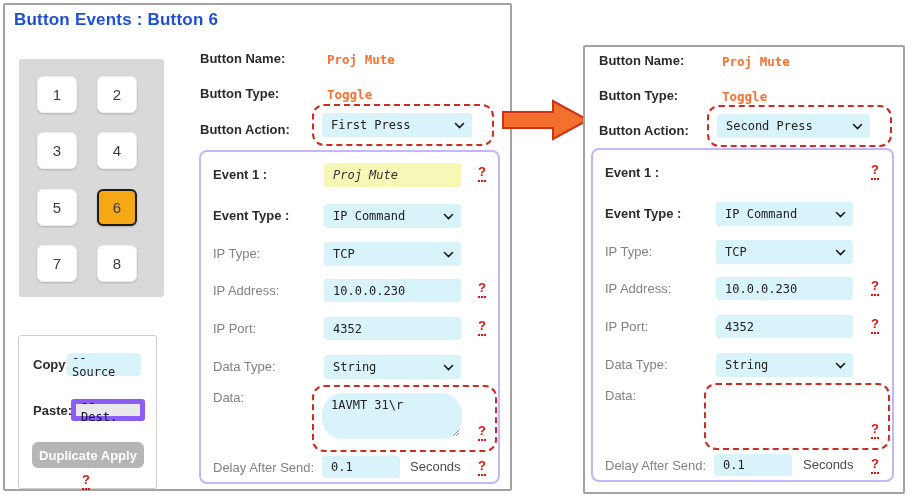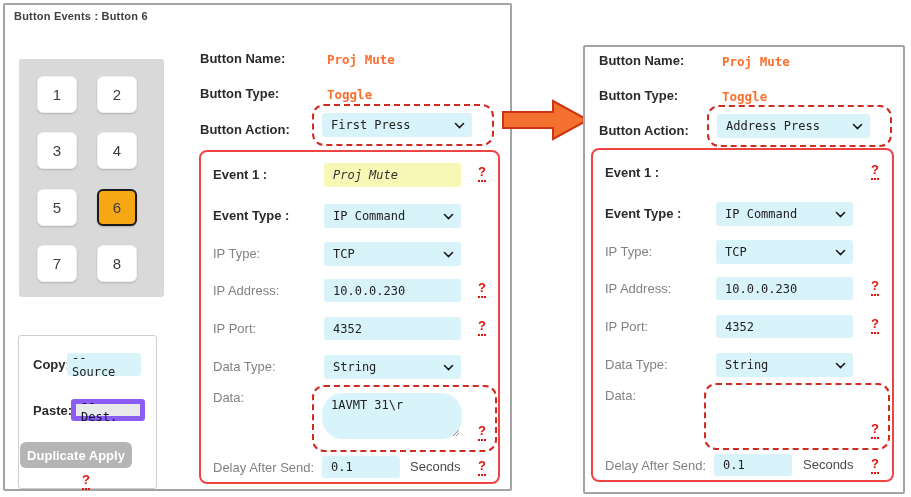--- a/index.html
+++ b/index.html
@@ -1,20 +1,20 @@
 <!DOCTYPE html>
 <html><head>
 <meta charset="utf-8">
 <style>
   html,body{margin:0;padding:0;background:#fff;}
   #canvas{position:relative;width:911px;height:497px;background:#fff;
           font-family:"Liberation Sans",sans-serif;overflow:hidden;}
   .abs{position:absolute;}
   .panel{position:absolute;background:#fff;border:2px solid #a3a3a3;border-radius:2px;}
-  .page-title{font-size:11px;font-weight:bold;color:#404040;letter-spacing:.2px;}
+  .page-title{font-size:17px;font-weight:bold;color:#1d4ed8;letter-spacing:.2px;}
   
   .keypad{position:absolute;background:#d9d9d9;border-radius:3px;}
   .kbtn{position:absolute;width:40px;height:37px;background:#fff;border:1px solid #f0f0f0;
         border-radius:6px;box-shadow:0 1px 2px rgba(0,0,0,.18);
         display:flex;align-items:center;justify-content:center;
         font-size:15px;color:#3c3c3c;cursor:pointer;box-sizing:border-box;}
   .kbtn.sel{background:#f6a714;border:2px solid #1b1b1b;}
   
   .lab-b{font-size:13px;font-weight:bold;color:#2b2b2b;white-space:nowrap;}
   .lab-g{font-size:13px;color:#828282;white-space:nowrap;}
@@ -26,21 +26,21 @@
   .select{display:flex;align-items:center;justify-content:space-between;
           padding:0 7px 0 9px;cursor:pointer;}
   .select.gray{background:#e9e9e9;border:5px solid #8b5cf6;color:#0f172a;}
   .input{display:flex;align-items:center;padding:0 9px;}
   .input.yellow{background:#f8f8b6;font-style:italic;color:#333;}
   .tarea{padding:5px 9px;cursor:text;}
   .rsz{position:absolute;right:2px;bottom:2px;}
   .help{font-size:13px;font-weight:bold;color:#e3120b;border-bottom:2px dotted #e3120b;
         line-height:1.05;padding-bottom:1px;cursor:pointer;}
   .dashed{position:absolute;border:2px dashed #cf2b20;border-radius:12px;}
-  .event-box{position:absolute;border:2px solid #ef4444;border-radius:8px;background:#fff;box-sizing:border-box;}
+  .event-box{position:absolute;border:2px solid #c4b5fd;border-radius:8px;background:#fff;box-sizing:border-box;}
   .dup-btn{position:absolute;background:#b5b5b5;color:#fff;font-size:13px;font-weight:bold;
            border:none;border-radius:6px;display:flex;align-items:center;justify-content:center;cursor:pointer;}
   .copy-box{position:absolute;background:#fff;border:1px solid #cfcfcf;border-radius:3px;}
 </style>
 </head>
 <body>
 
 <div id="canvas">
 
   <div class="panel" style="left:3px;top:3px;width:505px;height:484px;">
@@ -143,41 +143,41 @@
             <path d="M1.5 1.5 L5.5 5.5 L9.5 1.5" stroke="#1a1a1a" stroke-width="1.6" fill="none" stroke-linecap="round"></path>
           </svg>
       </div>
       <div class="abs lab-b" style="left:14px;top:67px;">Paste:</div>
       <div class="select gray" style="left:52px;top:63px;width:74px;height:22px;padding:0 5px;">
         <span>--Dest.</span>
         <svg width="10" height="6" viewBox="0 0 11 7">
             <path d="M1.5 1.5 L5.5 5.5 L9.5 1.5" stroke="#9a9a9a" stroke-width="1.6" fill="none" stroke-linecap="round"></path>
           </svg>
       </div>
-      <button class="dup-btn" style="left:1px;top:106px;width:112px;height:26px;">Duplicate Apply</button>
+      <button class="dup-btn" style="left:13px;top:106px;width:112px;height:26px;">Duplicate Apply</button>
       <div class="abs help" style="left:63px;top:137px;">?</div>
     </div>
   </div>
 
   <svg class="abs" style="left:500px;top:98px;" width="92" height="44" viewBox="0 0 92 44">
     <polygon points="3,14 53,14 53,3 88,22 53,41 53,30 3,30" fill="#f3702e" stroke="#d03215" stroke-width="2"></polygon>
   </svg>
 
   <div class="panel" style="left:583px;top:45px;width:318px;height:445px;">
 
     <div class="abs lab-b" style="left:14px;top:6px;">Button Name:</div>
     <div class="abs val-orange" style="left:137px;top:7px;">Proj Mute</div>
 
     <div class="abs lab-b" style="left:14px;top:41px;">Button Type:</div>
     <div class="abs val-orange" style="left:137px;top:42px;">Toggle</div>
 
     <div class="abs lab-b" style="left:14px;top:76px;">Button Action:</div>
     <div class="dashed" style="left:122px;top:58px;width:181px;height:38px;">
       <div class="select" style="left:8px;top:7px;width:153px;height:24px;">
-        <span>Address Press</span>
+        <span>Second Press</span>
         <svg width="11" height="7" viewBox="0 0 11 7">
             <path d="M1.5 1.5 L5.5 5.5 L9.5 1.5" stroke="#1a1a1a" stroke-width="1.6" fill="none" stroke-linecap="round"></path>
           </svg>
       </div>
     </div>
 
     <div class="event-box" style="left:6px;top:101px;width:303px;height:334px;">
       <div class="abs lab-b" style="left:12px;top:15px;">Event 1 :</div>
       <div class="abs help" style="left:278px;top:13px;">?</div>
 

